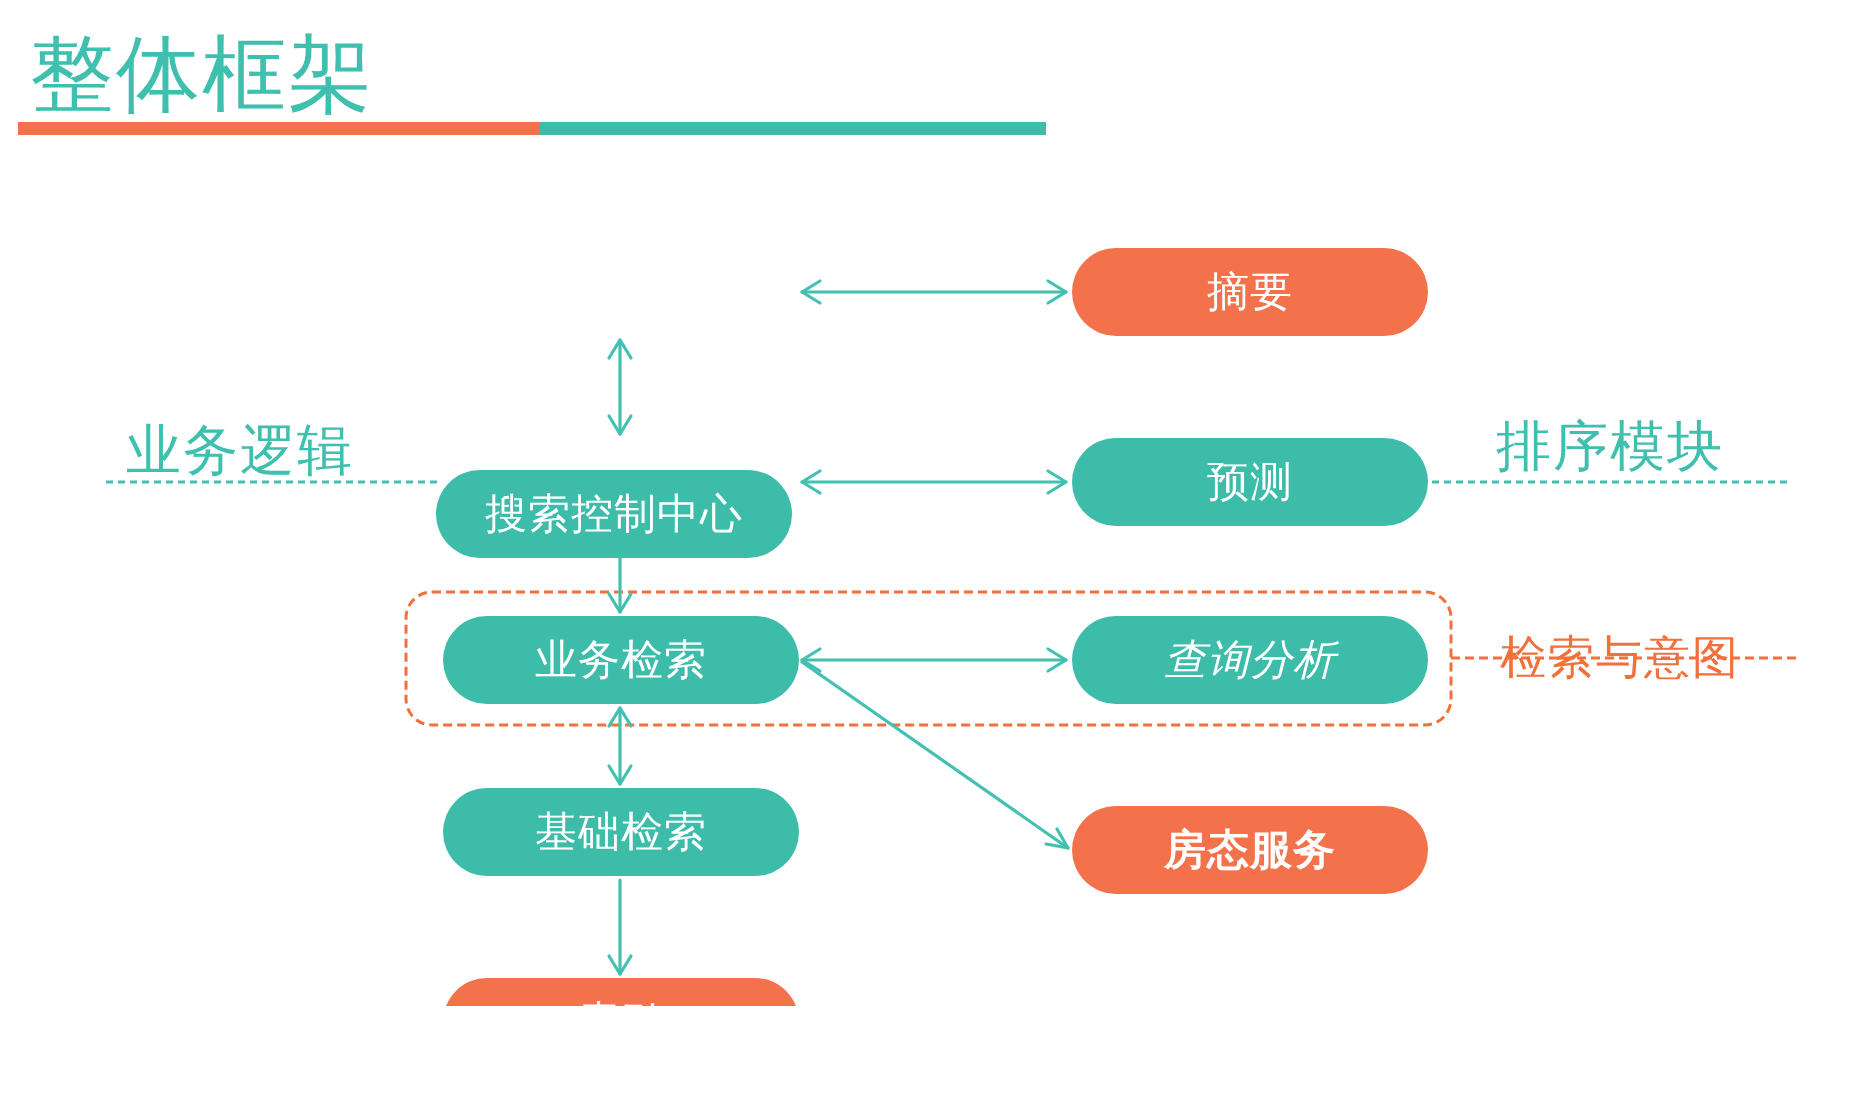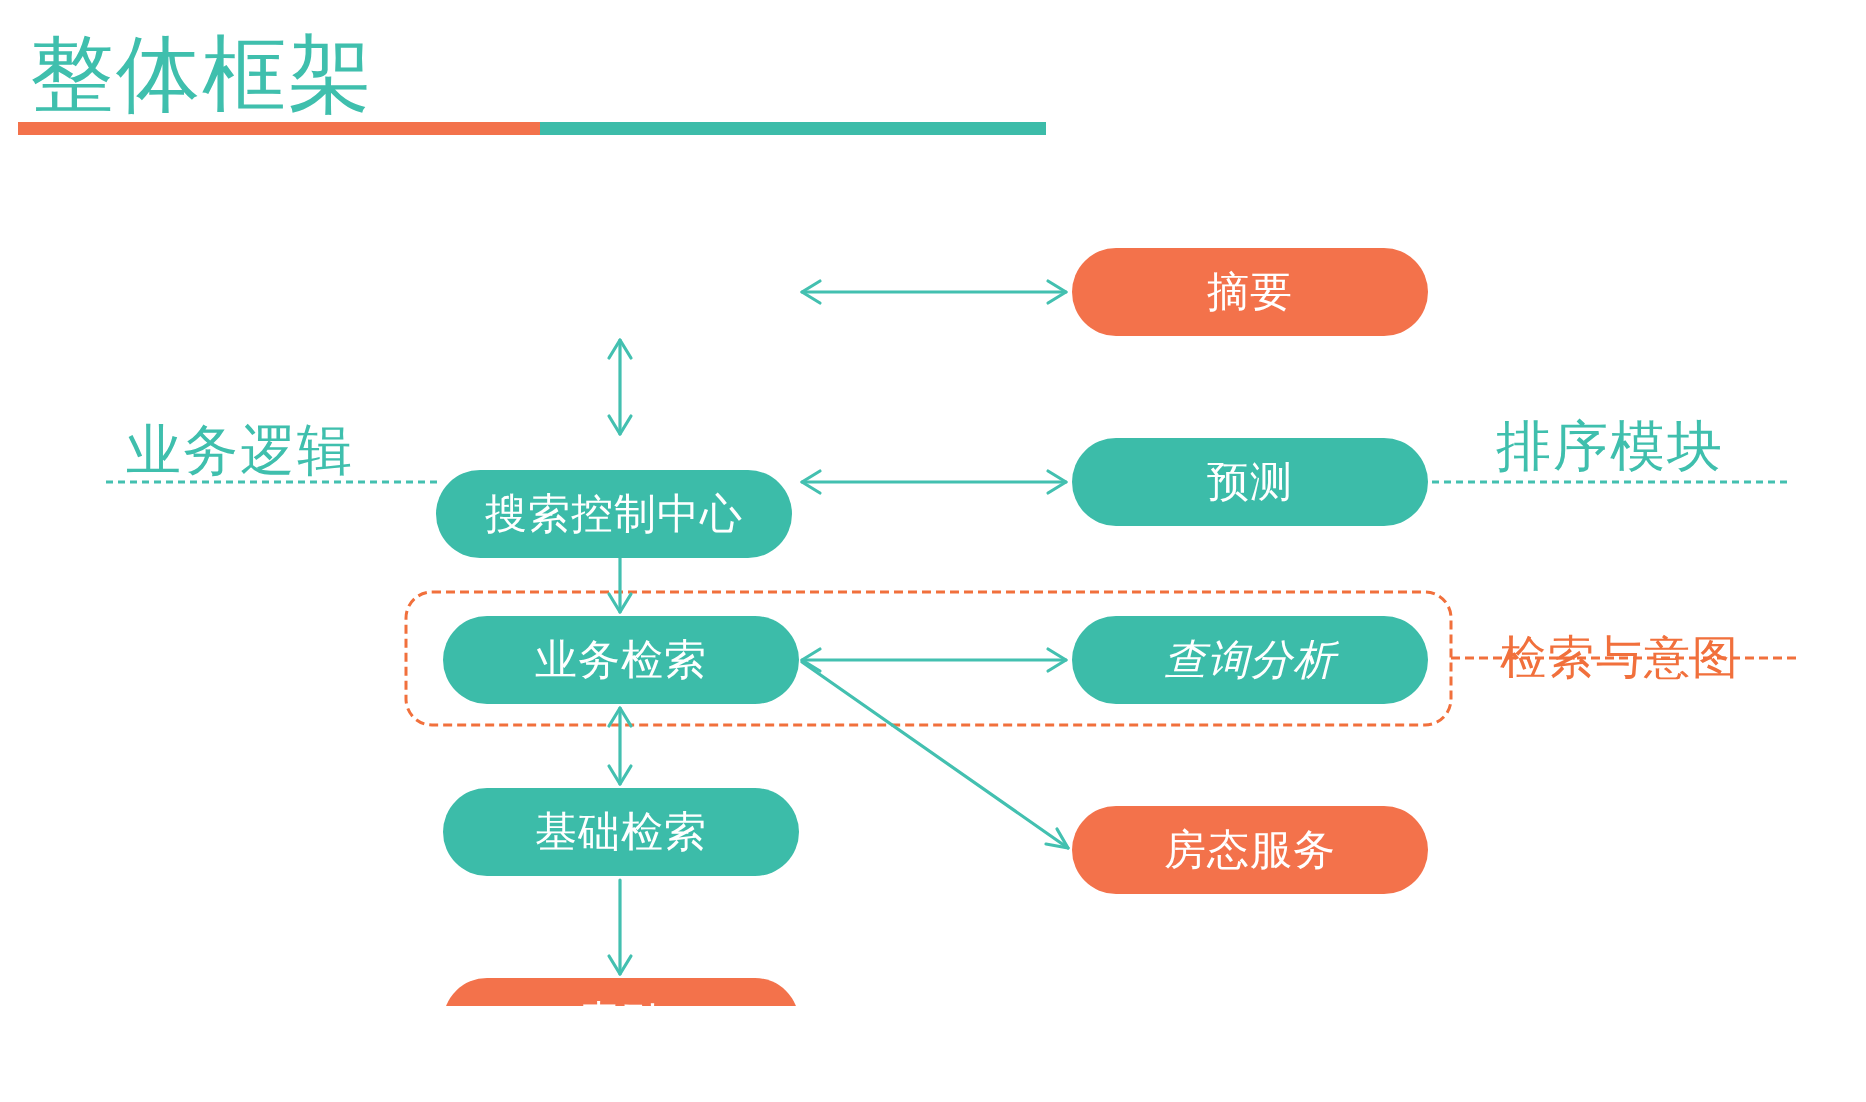--- a/index.html
+++ b/index.html
@@ -41,21 +41,21 @@
   }
   .node.teal{background:var(--teal-box);}
   .node.orange{background:var(--orange-box);}
   .n-search-api{left:443px;top:248px;}
   .n-summary{left:1072px;top:248px;justify-content:center;}
   .n-control-center{left:436px;top:438px;margin-top:32px;}
   .n-prediction{left:1072px;top:438px;}
   .n-business-search{left:443px;top:616px;}
   .n-query-analysis{left:1072px;top:616px;font-style:italic;}
   .n-basic-search{left:443px;top:788px;}
-  .n-room-status{left:1072px;top:806px;}
+  .n-room-status{left:1072px;top:806px;font-weight:bold;}
   .n-index{left:443px;top:978px;}
   .side-label{
     position:absolute;font-size:55px;font-weight:400;letter-spacing:2px;
     white-space:nowrap;
   }
   .side-label.teal-text{color:var(--teal-accent);}
   .side-label.orange-text{color:var(--orange-accent);}
   .l-business-logic{left:126px;top:414px;}
   .l-ranking-module{left:1496px;top:410px;}
   .l-retrieval-intent{left:1500px;top:627px;font-size:46px;}

